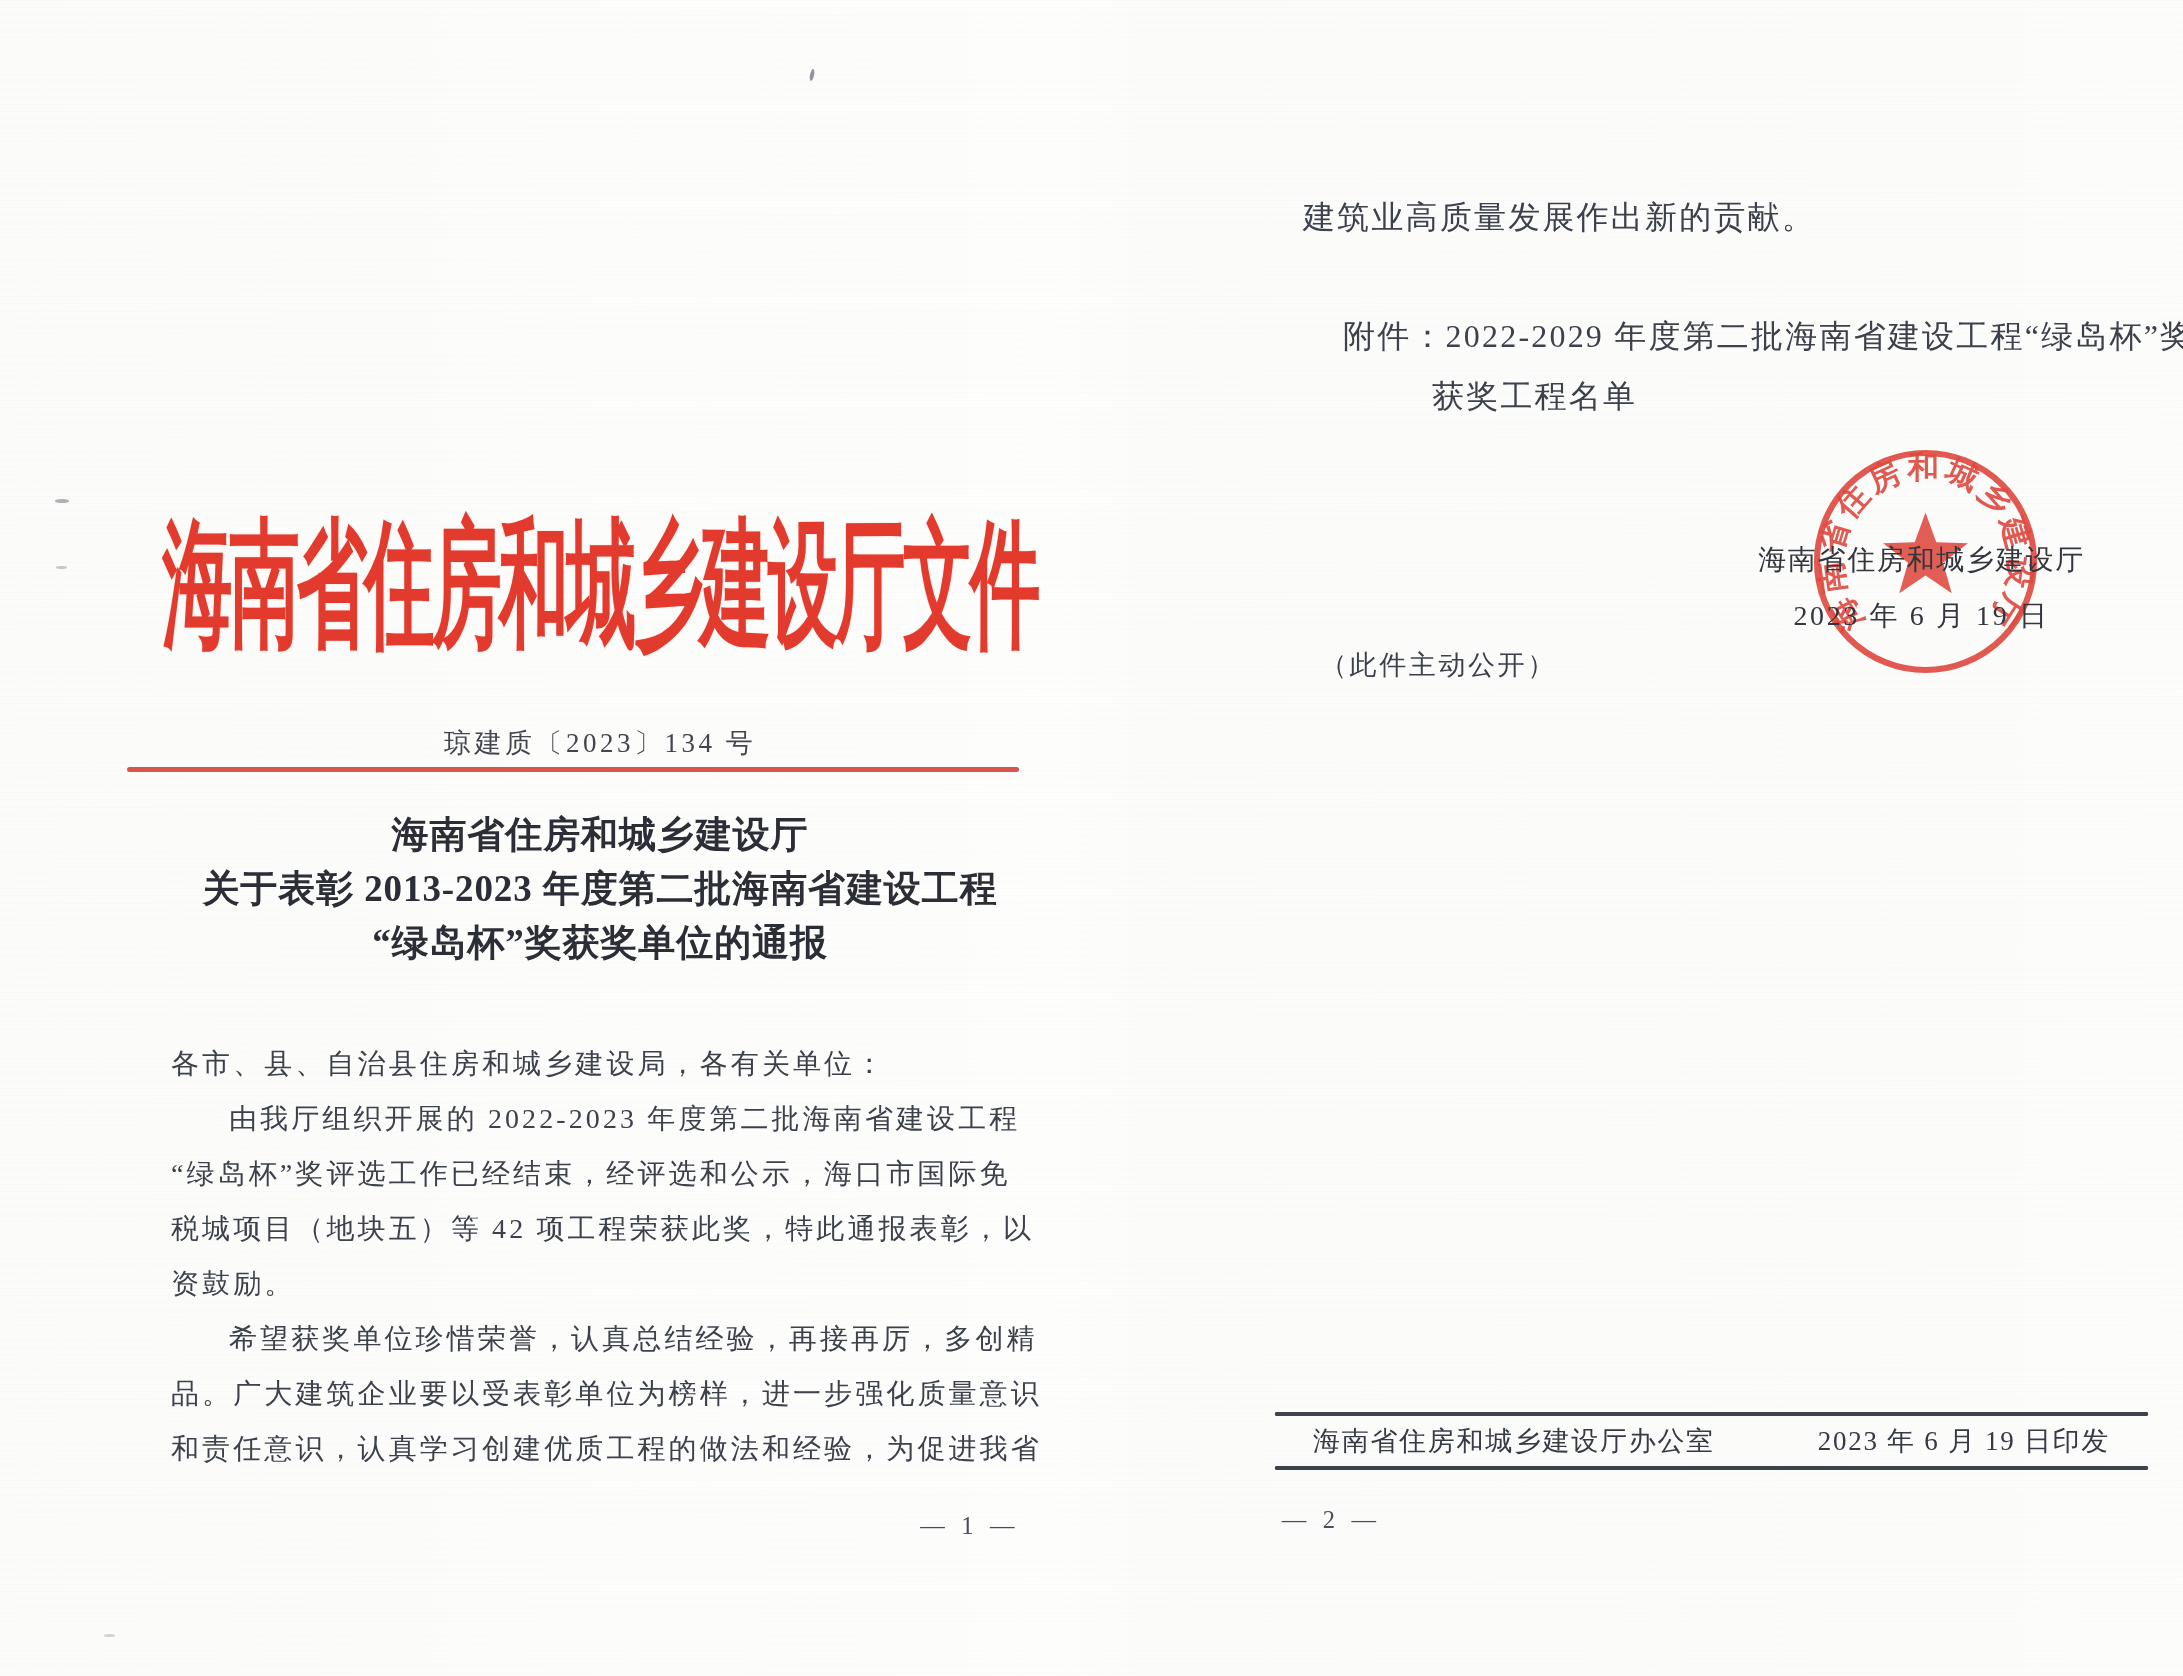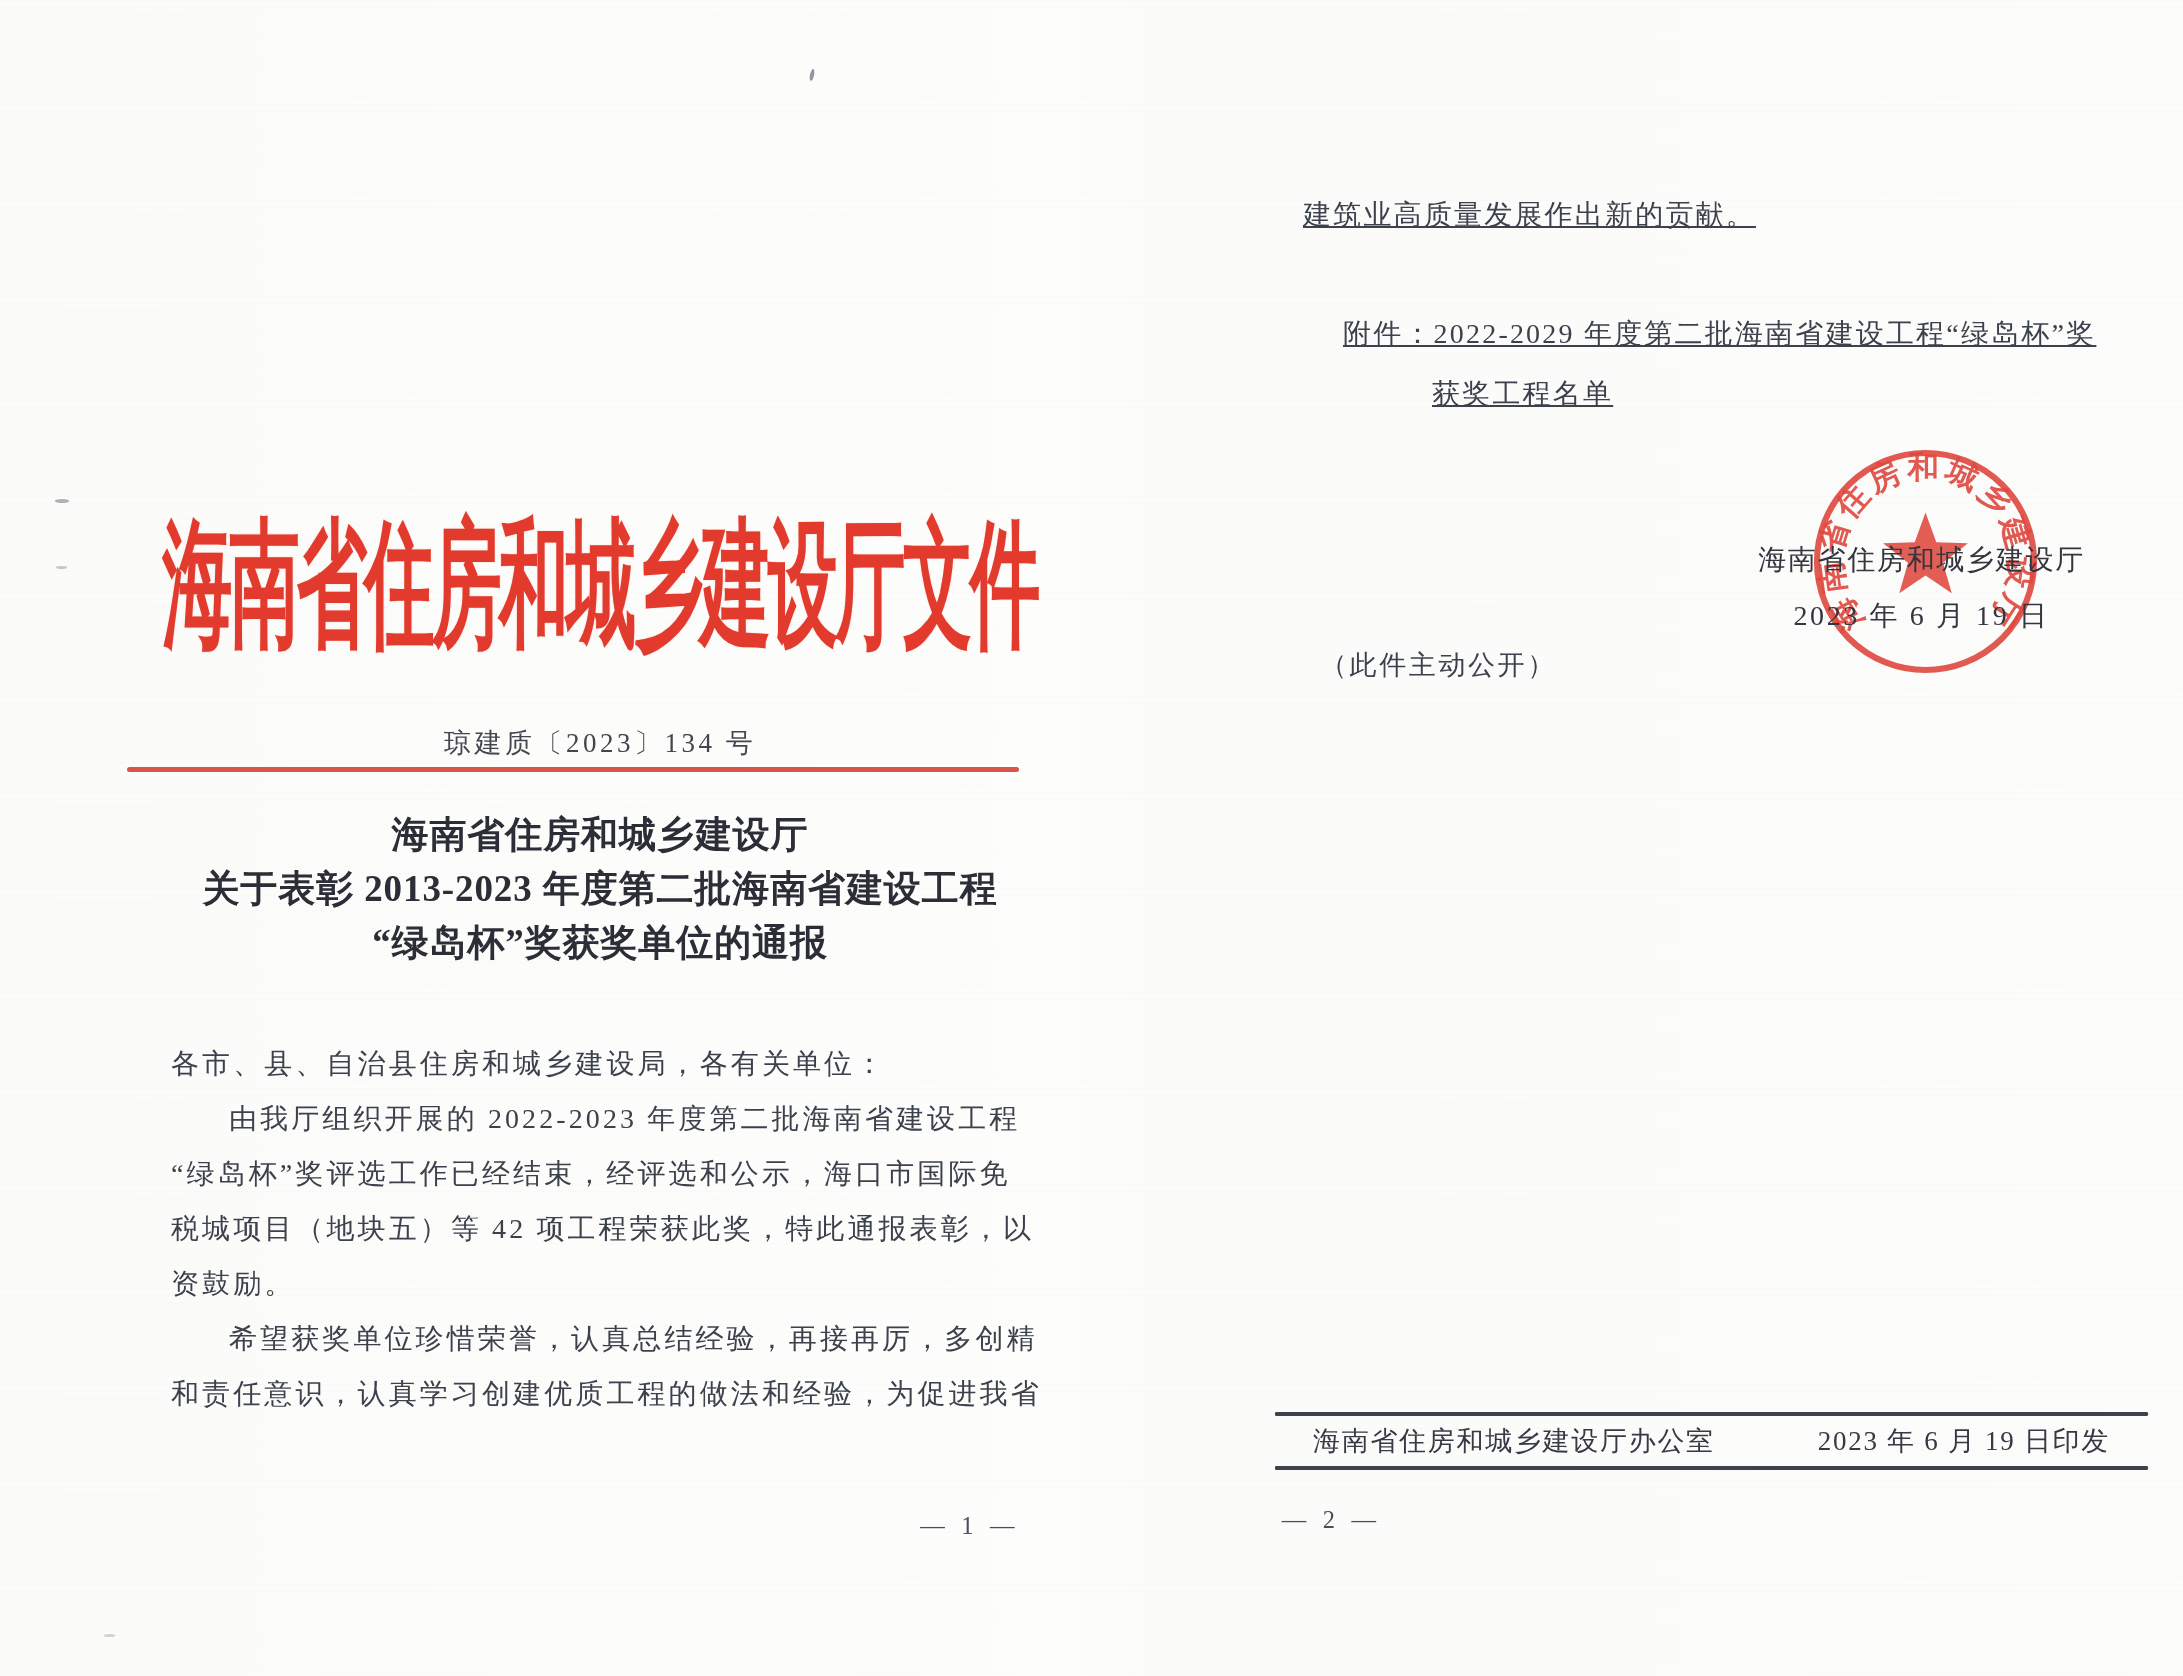--- a/index.html
+++ b/index.html
@@ -53,21 +53,21 @@
     font-size:28px;line-height:55px;letter-spacing:3.1px;
     color:var(--ink);white-space:nowrap;
   }
   .bline{display:block;}
   .bline.indent{padding-left:58px;}
   .pagenum{
     font-size:24.5px;color:#4a4e59;letter-spacing:5.2px;white-space:nowrap;
   }
   .pn1{left:900px;top:1512px;width:140px;text-align:center;}
   
-  .p2-line{font-size:28px;letter-spacing:2.2px;color:var(--ink);white-space:nowrap;text-decoration:underline;}
+  .p2-line{font-size:32px;letter-spacing:2.2px;color:var(--ink);white-space:nowrap;}
   .closing{left:1303px;top:196px;}
   .attach1{left:1343px;top:315px;}
   .attach2{left:1432px;top:375px;}
   .signer{left:1703px;top:541px;width:437px;text-align:center;font-size:28px;letter-spacing:1.7px;color:#33363e;white-space:nowrap;z-index:3;}
   .sign-date{left:1703px;top:597px;width:437px;text-align:center;font-size:28px;letter-spacing:2.6px;color:#33363e;white-space:nowrap;z-index:3;}
   .disclosure{left:1320px;top:647px;font-size:27px;letter-spacing:2.6px;color:var(--ink);white-space:nowrap;}
   .seal{
     left:1803px;top:439px;width:245px;height:245px;
     mix-blend-mode:multiply;opacity:.92;z-index:2;
     filter:blur(0.3px);
@@ -103,20 +103,21 @@
       <div>“绿岛杯”奖获奖单位的通报</div>
     </div>
 
     <div class="abs body-block">
       <span class="bline">各市、县、自治县住房和城乡建设局，各有关单位：</span>
       <span class="bline indent">由我厅组织开展的 2022-2023 年度第二批海南省建设工程</span>
       <span class="bline">“绿岛杯”奖评选工作已经结束，经评选和公示，海口市国际免</span>
       <span class="bline">税城项目（地块五）等 42 项工程荣获此奖，特此通报表彰，以</span>
       <span class="bline">资鼓励。</span>
       <span class="bline indent">希望获奖单位珍惜荣誉，认真总结经验，再接再厉，多创精</span>
+      <span class="bline">品。广大建筑企业要以受表彰单位为榜样，进一步强化质量意识</span>
       <span class="bline">和责任意识，认真学习创建优质工程的做法和经验，为促进我省</span>
     </div>
 
     <div class="abs pagenum pn1">— 1 —</div>
   </section>
 
   <section>
     <div class="abs p2-line closing">建筑业高质量发展作出新的贡献。</div>
 
     <div class="abs p2-line attach1">附件：2022-2029 年度第二批海南省建设工程“绿岛杯”奖</div>

